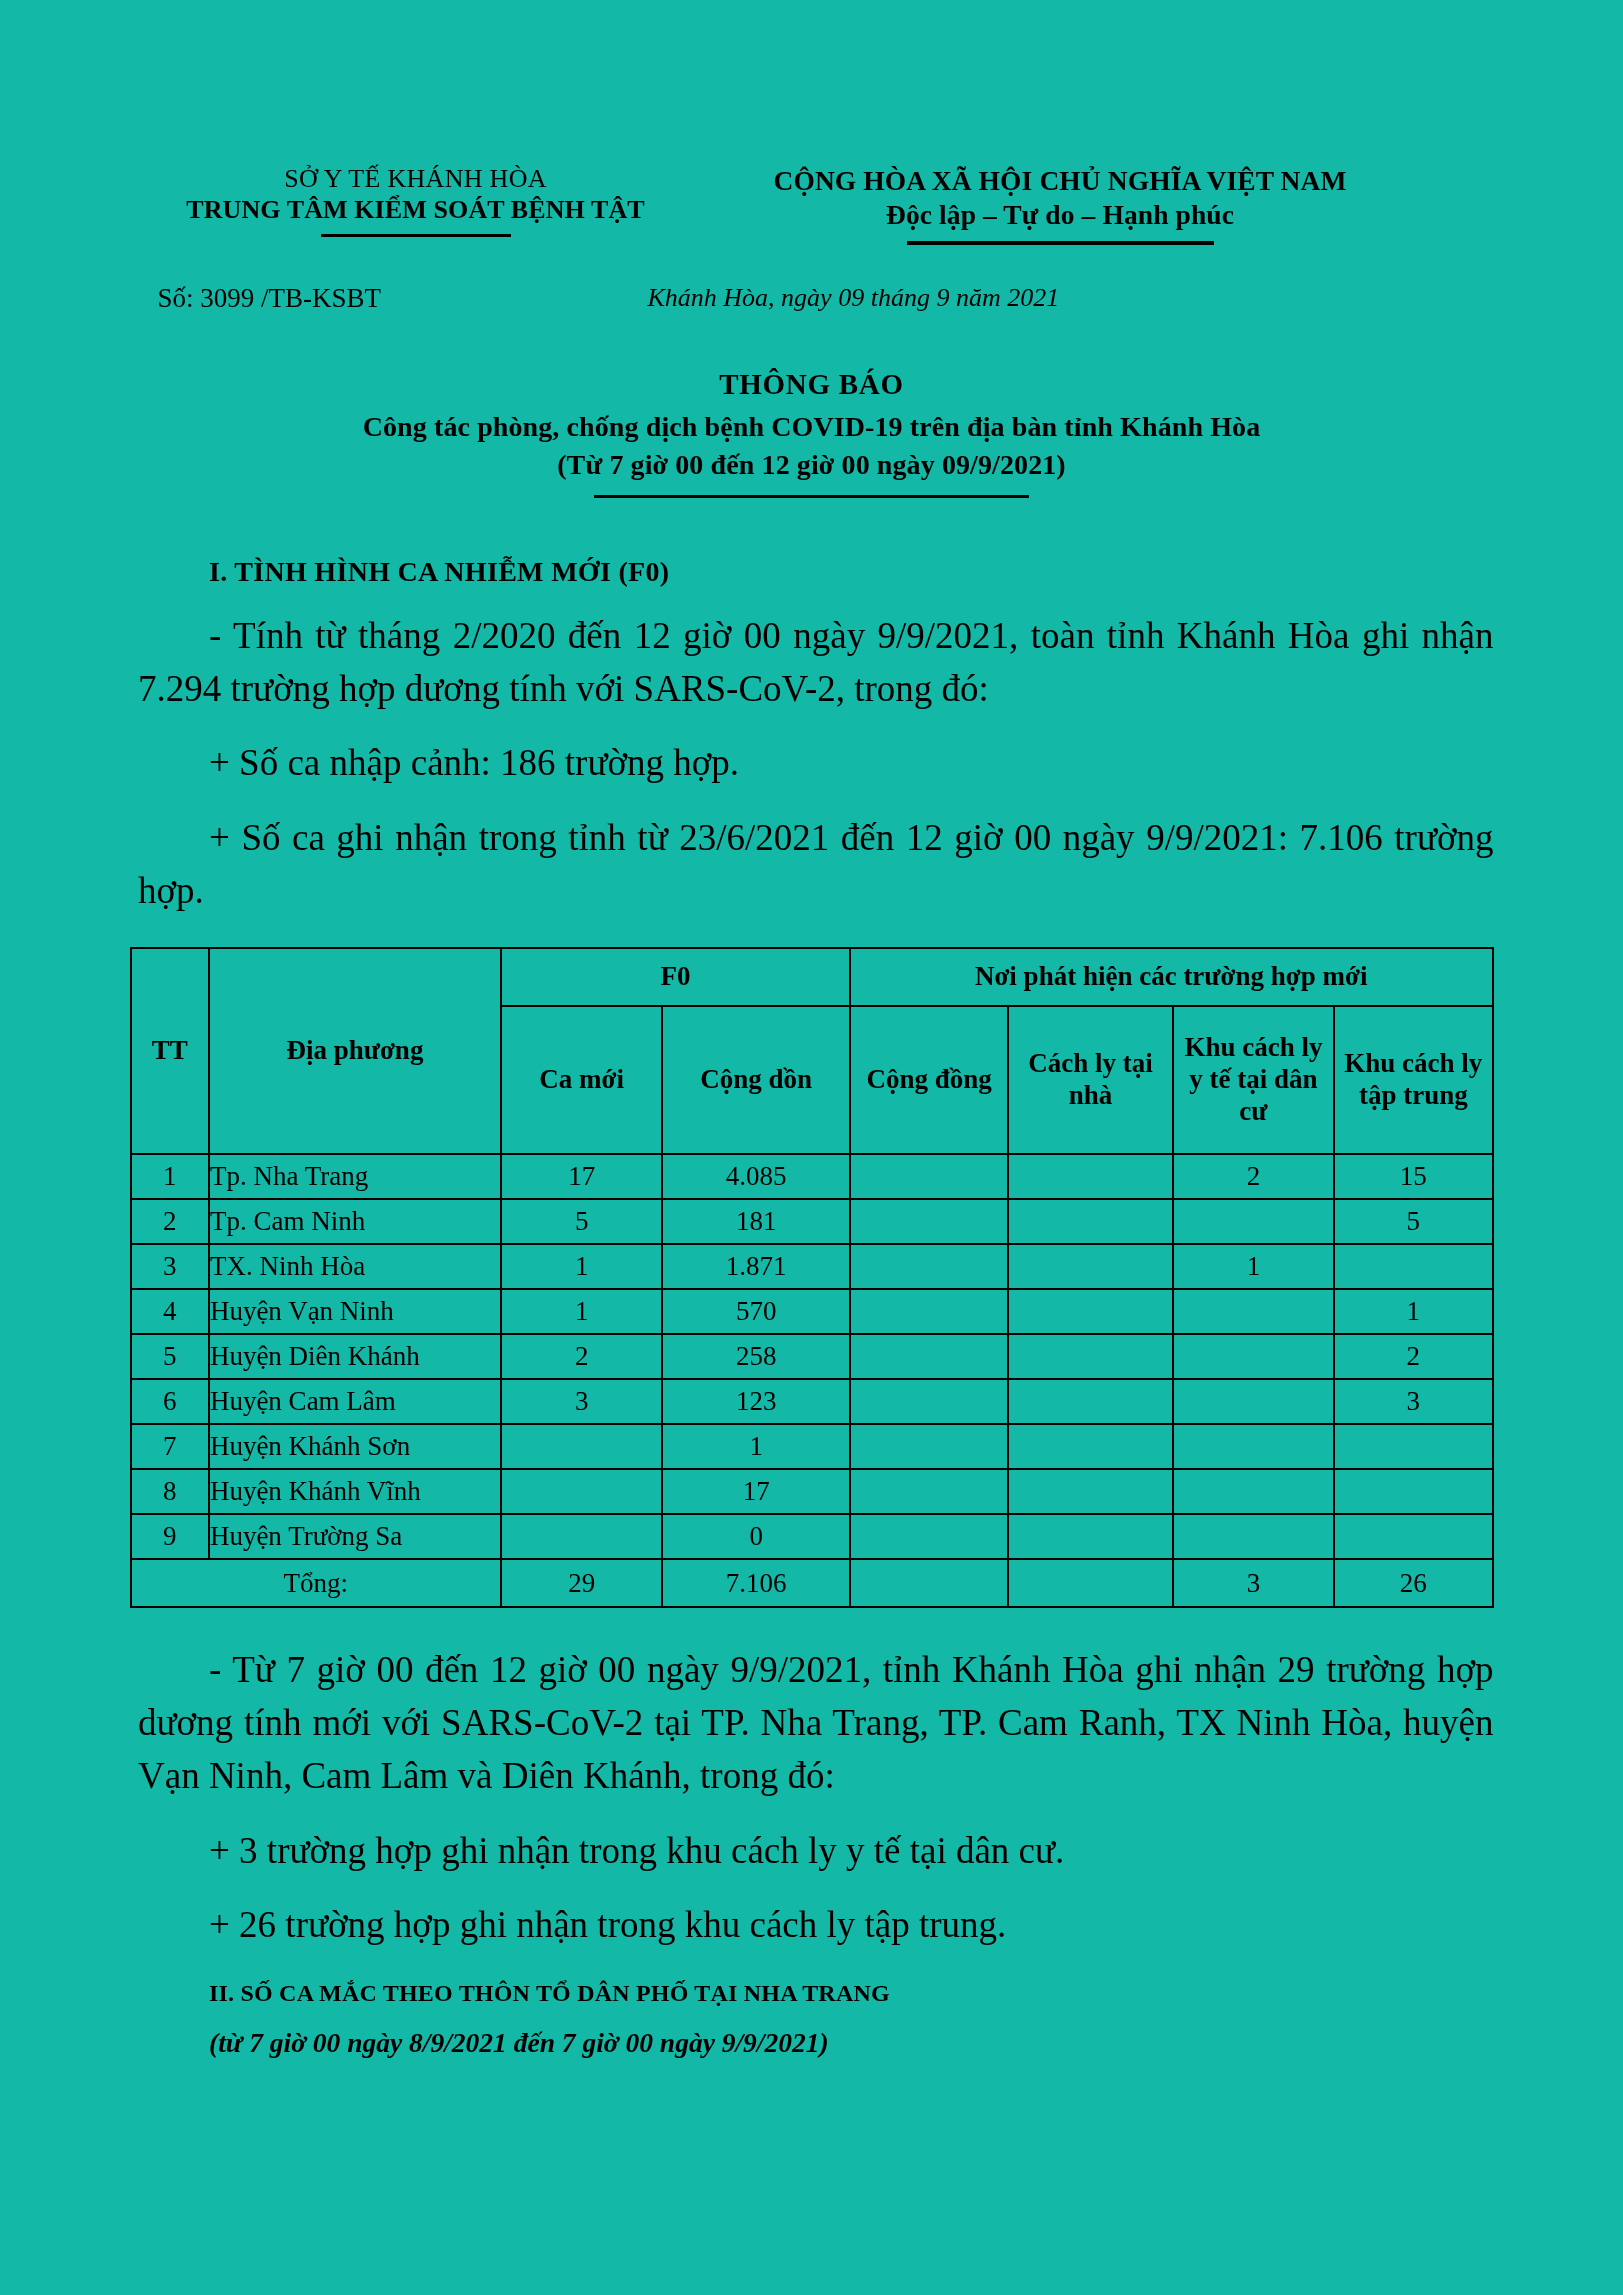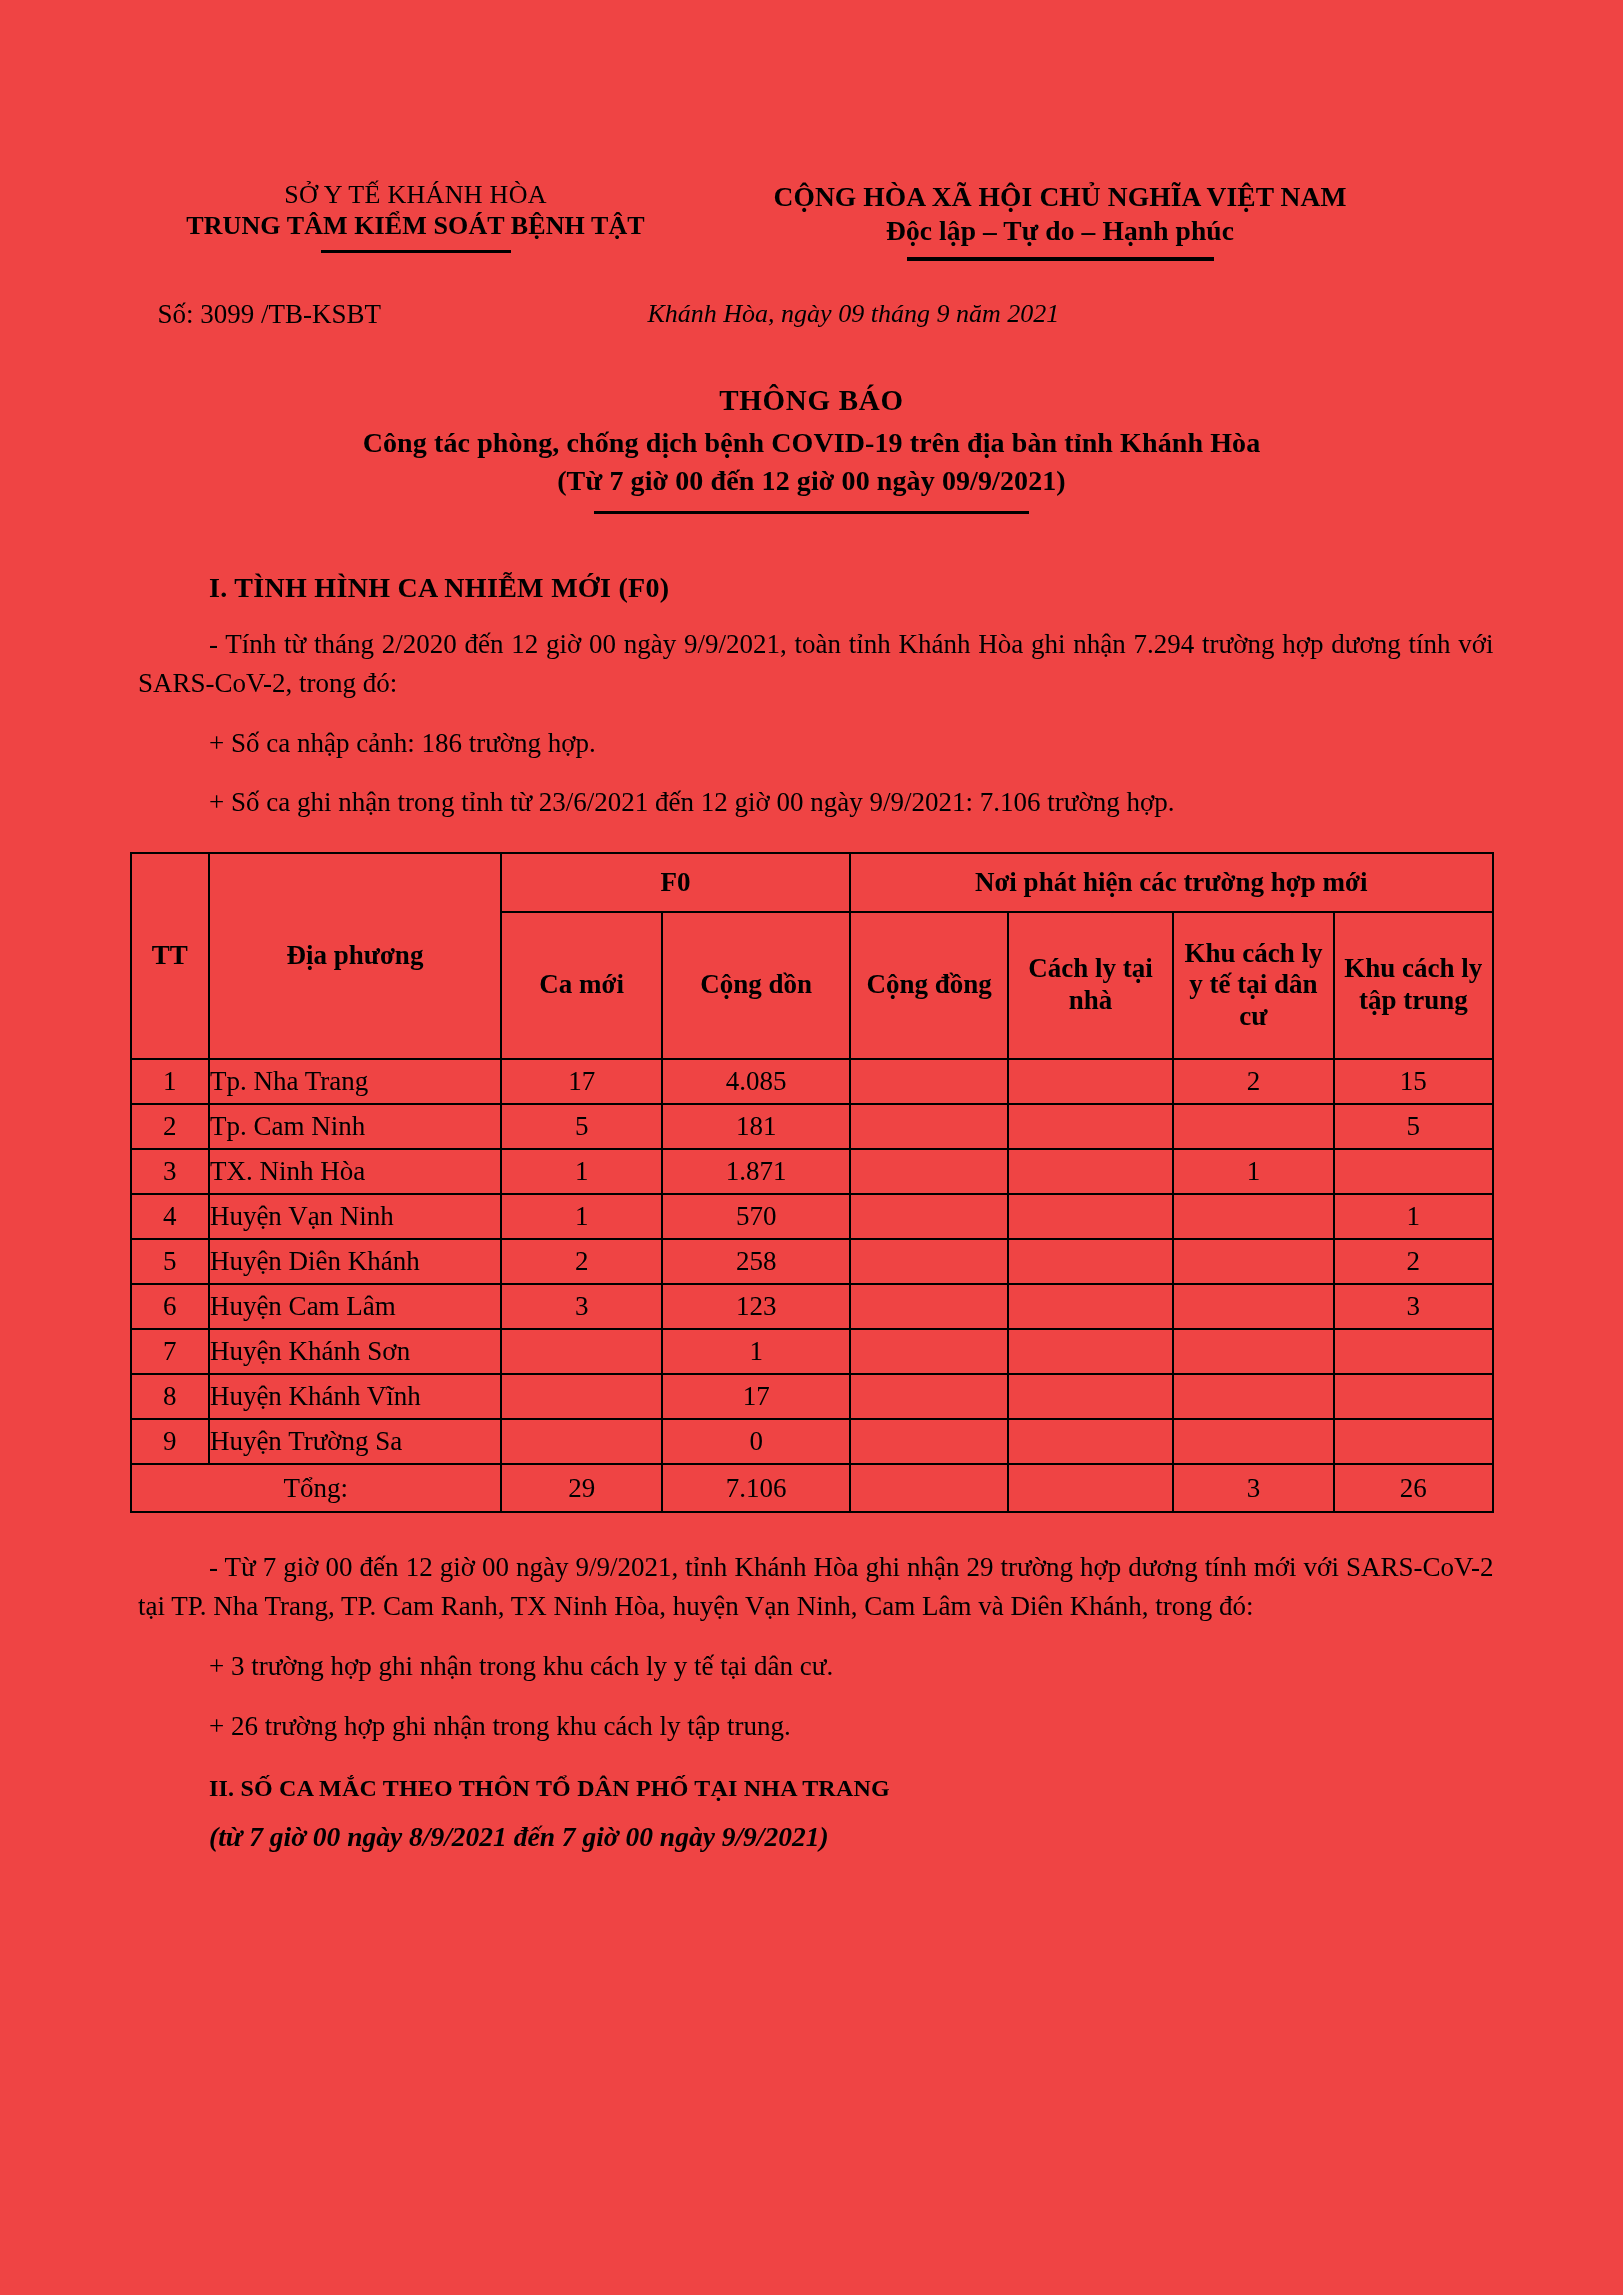--- a/index.html
+++ b/index.html
@@ -9,23 +9,23 @@
     background: #ffffff;
   }
   body {
     font-family: "Liberation Serif", "DejaVu Serif", serif;
     color: #000000;
   }
   .page {
     position: relative;
     width: 1623px;
     height: 2295px;
-    background: #ef4444;
-    box-sizing: border-box;
-    padding: 16px;
+    background: #14b8a6;
+    box-sizing: border-box;
+    padding: 0;
     overflow: hidden;
   }
 
   
   .letterhead {
     display: flex;
     width: 1374px;
     margin: 0 auto;
     padding-top: 164px;
     box-sizing: border-box;
@@ -136,21 +136,21 @@
     padding-left: 8.5px;
   }
   .sec-head {
     font-size: 28px;
     font-weight: bold;
     letter-spacing: 0.3px;
     padding-left: 71px;
     margin-top: 58px;
   }
   .para {
-    font-size: 27px;
+    font-size: 37px;
     line-height: 1.44;
     text-align: justify;
     text-justify: inter-word;
     text-indent: 71px;
     margin-top: 21px;
   }
   .para.nojust { text-align: left; }
 
   
   .tablewrap {

